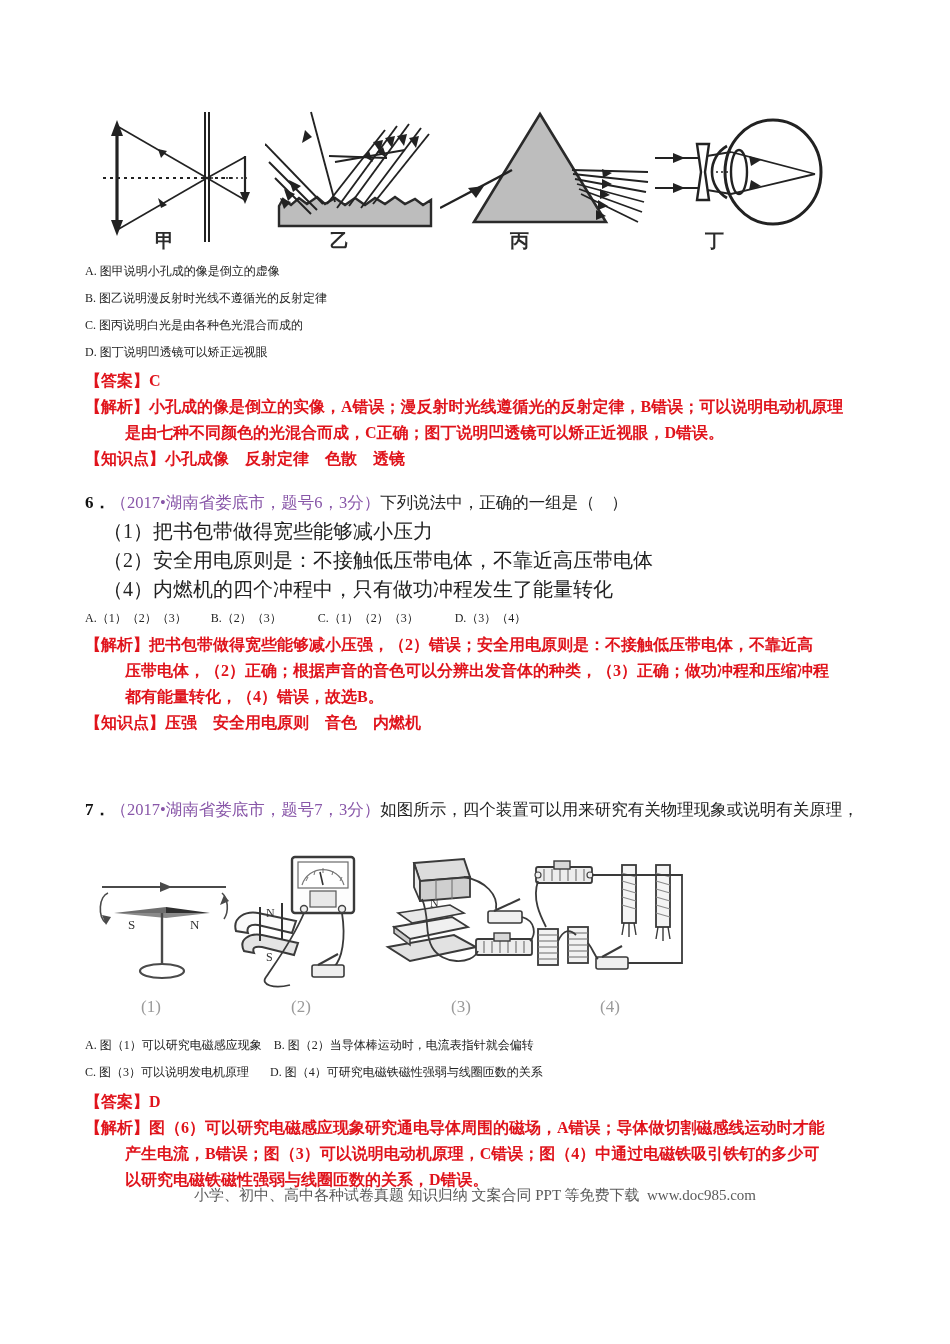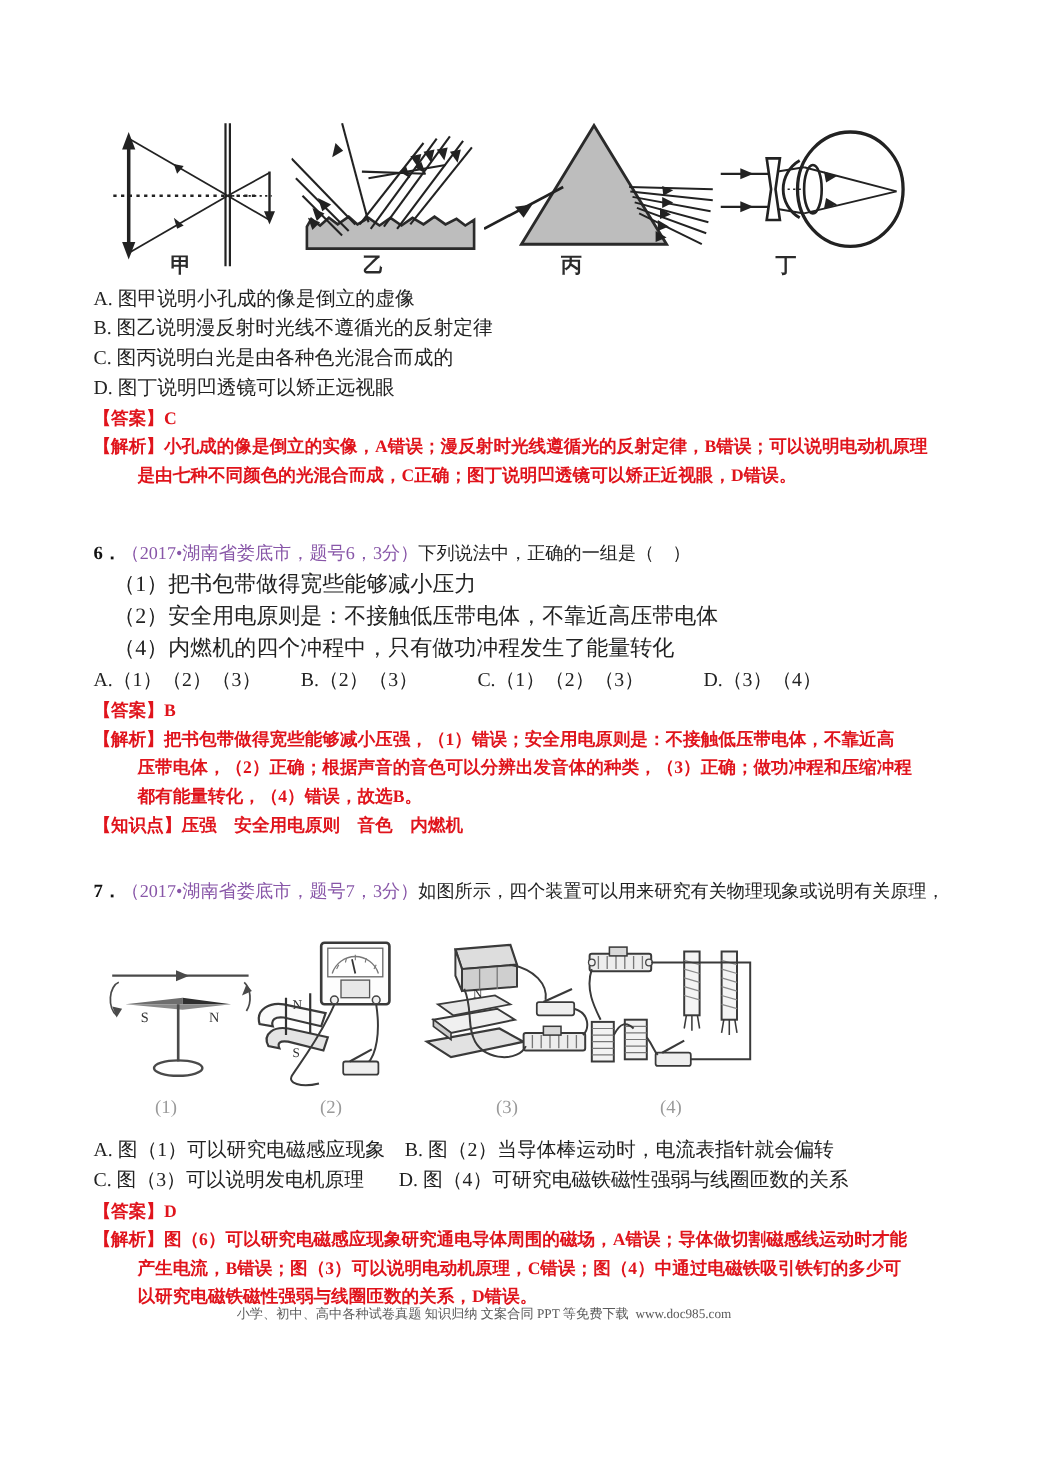--- a/index.html
+++ b/index.html
@@ -24,21 +24,21 @@
   }
   .content {
     position: absolute;
     left: 85px;
     top: 0;
     width: 790px;
   }
 
   
   .opt-line {
-    font-size: 18px;
+    font-size: 12px;
     line-height: 27px;
     color: #222;
     white-space: nowrap;
   }
   .q-line {
     font-size: 16.5px;
     line-height: 29px;
     color: #222;
   }
   .sub-line {
@@ -92,23 +92,24 @@
     font-family: "Liberation Serif", serif;
   }
 
   
   .footer {
     position: absolute;
     left: 0;
     top: 1186px;
     width: 880px;
     text-align: center;
-    font-size: 12px;
+    font-size: 15px;
     color: #5a5a5a;
     font-family: "Liberation Serif", serif;
+    padding-left: 35px;
   }
   .footer .url { font-family: "Liberation Serif", serif; }
 
   svg { display: block; }
   .nosel { user-select: none; }
 </style>
 </head>
 <body>
 
 <div class="page">
@@ -235,36 +236,36 @@
 
     <div class="red" style="margin-top:2px;">
       <span>【答案】</span><span>C</span>
     </div>
 
     <div class="red">
       <span>【解析】</span><span>小孔成的像是倒立的实像，A错误；漫反射时光线遵循光的反射定律，B错误；可以说明电动机原理</span>
     </div>
     <div class="red red-indent">是由七种不同颜色的光混合而成，C正确；图丁说明凹透镜可以矫正近视眼，D错误。</div>
 
+    <div class="red">
+      <span>【知识点】</span><span>小孔成像　反射定律　色散　透镜</span>
+    </div>
   </div>
 
   <div class="content" style="top:488px;">
     <div class="q-line hang">
       <span class="qnum">6．</span><span class="purple">（2017•</span><span class="purple-b">湖南省娄底市，题号6，3分</span><span class="purple">）</span><span>下列说法中，正确的一组是（　）</span>
     </div>
     <div class="sub-line">（1）把书包带做得宽些能够减小压力</div>
     <div class="sub-line">（2）安全用电原则是：不接触低压带电体，不靠近高压带电体</div>
     <div class="sub-line">（4）内燃机的四个冲程中，只有做功冲程发生了能量转化</div>
     <div class="opt-line" style="margin-top:1px;">A.（1）（2）（3）　　B.（2）（3）　　　C.（1）（2）（3）　　　D.（3）（4）</div>
 
-    <div class="red" style="margin-top:2px;">
-      <span>【答案】</span><span>B</span>
-    </div>
     <div class="red">
-      <span>【解析】</span><span>把书包带做得宽些能够减小压强，（1）错误；安全用电原则是：不接触低压带电体，不靠近高</span>
+      <span>【解析】</span><span>把书包带做得宽些能够减小压强，（2）错误；安全用电原则是：不接触低压带电体，不靠近高</span>
     </div>
     <div class="red red-indent">压带电体，（2）正确；根据声音的音色可以分辨出发音体的种类，（3）正确；做功冲程和压缩冲程</div>
     <div class="red red-indent">都有能量转化，（4）错误，故选B。</div>
     <div class="red">
       <span>【知识点】</span><span>压强　安全用电原则　音色　内燃机</span>
     </div>
   </div>
 
   <div class="content" style="top:795px;">
     <div class="q-line hang">

